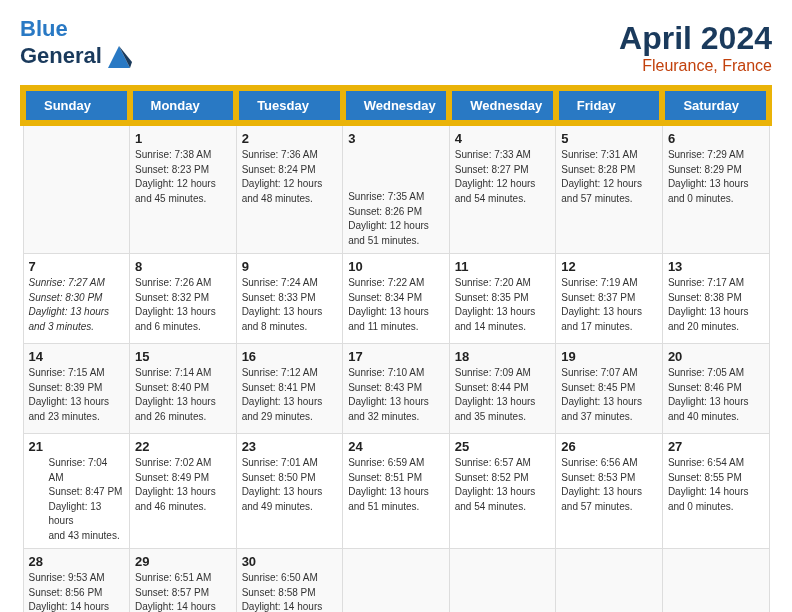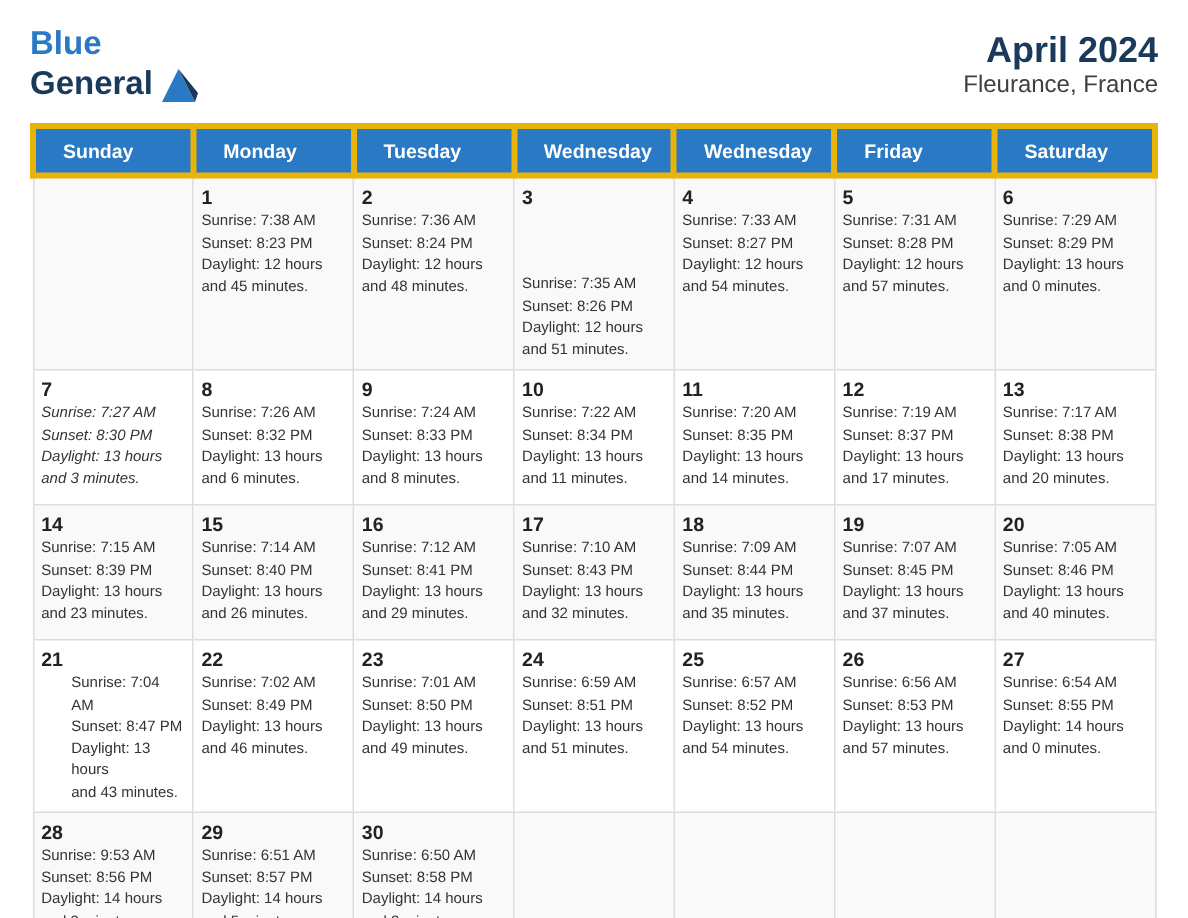--- a/index.html
+++ b/index.html
@@ -28,43 +28,43 @@
     }
     .logo-icon {
       width: 30px;
       height: 30px;
       margin-left: 2px;
     }
     .title-block {
       text-align: right;
     }
     .month-title {
-      font-size: 24px;
+      font-size: 32px;
       font-weight: bold;
       color: #1a3a5c;
     }
     .location {
       font-size: 16px;
-      color: #404040;
+      color: #c2410c;
     }
     table {
       width: 100%;
       border-collapse: collapse;
       table-layout: fixed;
     }
     thead tr {
       background: #2979c4;
       color: #fff;
     }
     thead th {
       padding: 7px 18px;
       font-size: 13px;
       font-weight: bold;
       text-align: left;
-      border: 4px solid #eab308;
+      border: 6px solid #eab308;
     }
     tbody tr {
       vertical-align: top;
     }
     tbody tr:nth-child(odd) {
       background: #f9f9f9;
     }
     tbody tr:nth-child(even) {
       background: #fff;
     }

